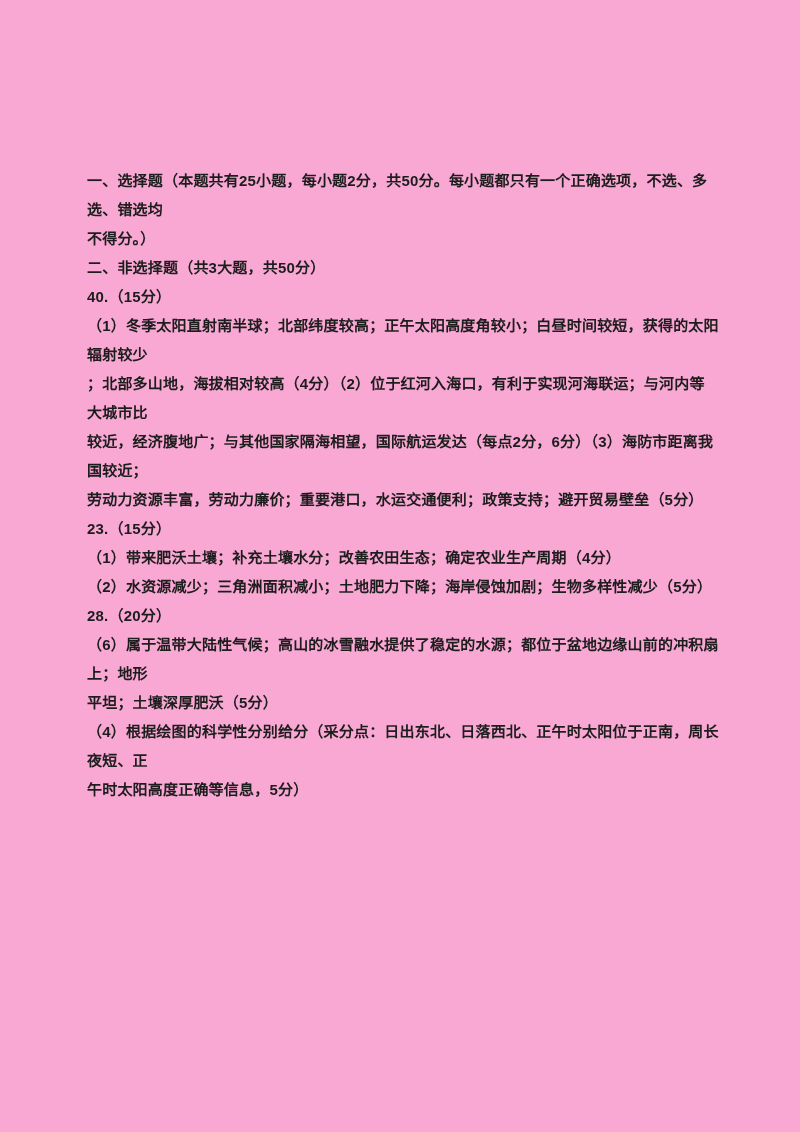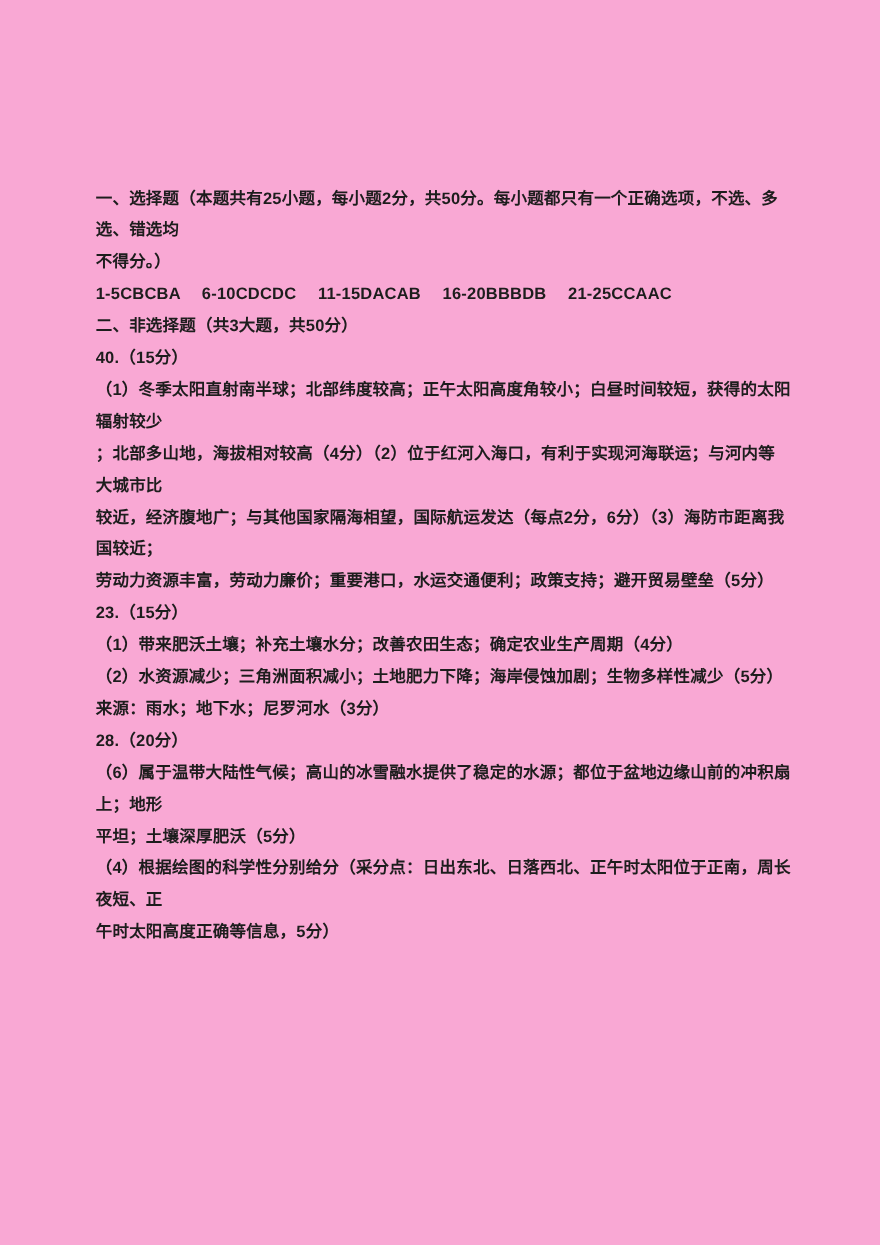--- a/index.html
+++ b/index.html
@@ -97,31 +97,29 @@
   }
 </style>
 </head>
 <body>
 
 <div class="page">
 
   <div class="doc-body">
       <p>一、选择题（本题共有25小题，每小题2分，共50分。每小题都只有一个正确选项，不选、多选、错选均
 不得分。）</p>
-      <p>1-5CBCBA　 6-10CDCDC　 11-15DACAB　 16-20BBBDB　 21-25CCAAC</p>
       <p>二、非选择题（共3大题，共50分）</p>
       <p>40.（15分）</p>
       <p>（1）冬季太阳直射南半球；北部纬度较高；正午太阳高度角较小；白昼时间较短，获得的太阳辐射较少
 ；北部多山地，海拔相对较高（4分）（2）位于红河入海口，有利于实现河海联运；与河内等大城市比
 较近，经济腹地广；与其他国家隔海相望，国际航运发达（每点2分，6分）（3）海防市距离我国较近；
 劳动力资源丰富，劳动力廉价；重要港口，水运交通便利；政策支持；避开贸易壁垒（5分）</p>
       <p>23.（15分）</p>
       <p>（1）带来肥沃土壤；补充土壤水分；改善农田生态；确定农业生产周期（4分）</p>
       <p>（2）水资源减少；三角洲面积减小；土地肥力下降；海岸侵蚀加剧；生物多样性减少（5分）</p>
-      <p>来源：雨水；地下水；尼罗河水（3分）</p>
       <p>28.（20分）</p>
       <p>（6）属于温带大陆性气候；高山的冰雪融水提供了稳定的水源；都位于盆地边缘山前的冲积扇上；地形
 平坦；土壤深厚肥沃（5分）</p>
       <p>（4）根据绘图的科学性分别给分（采分点：日出东北、日落西北、正午时太阳位于正南，周长夜短、正
 午时太阳高度正确等信息，5分）</p>
     </div>
 
   <div class="watermark">
     <div class="qr">
       <span class="finder tl"></span>

